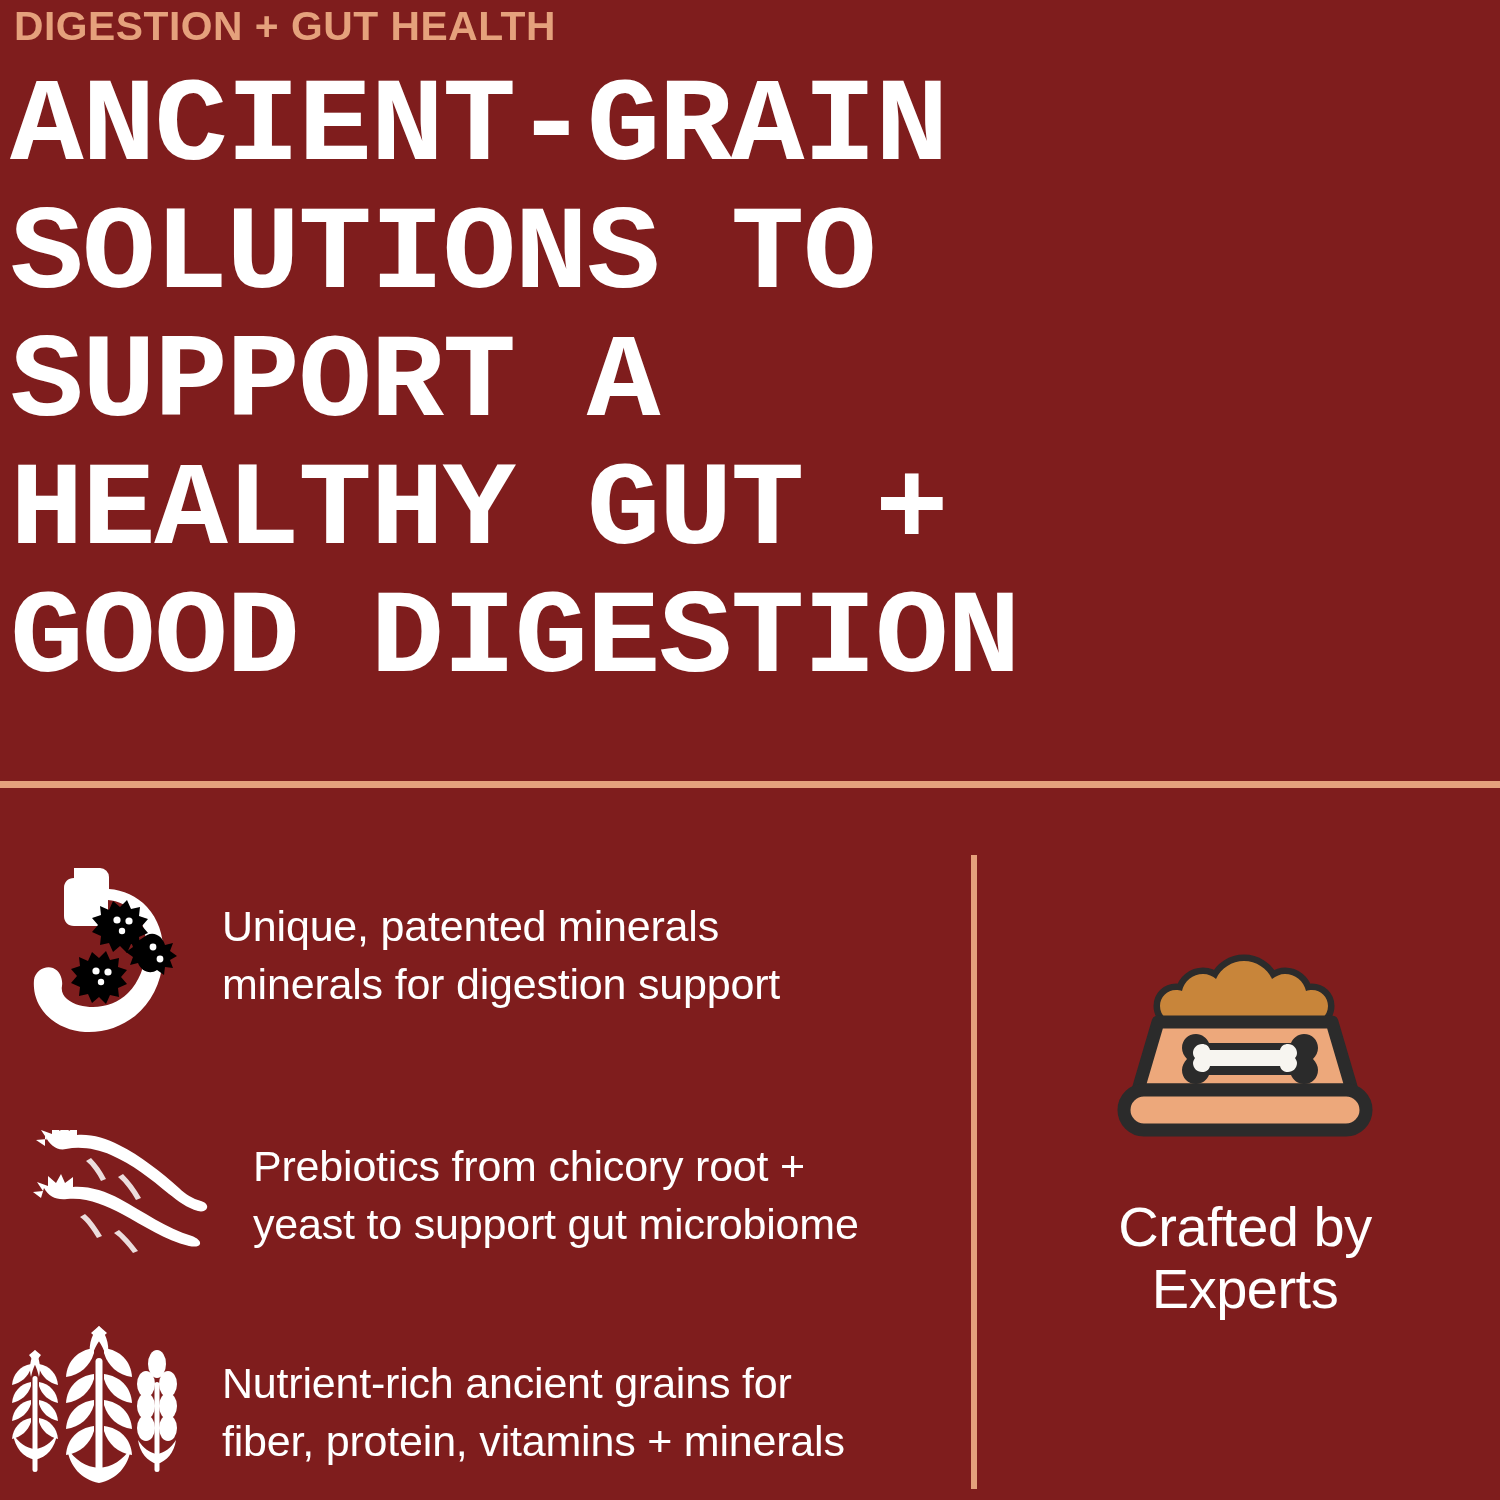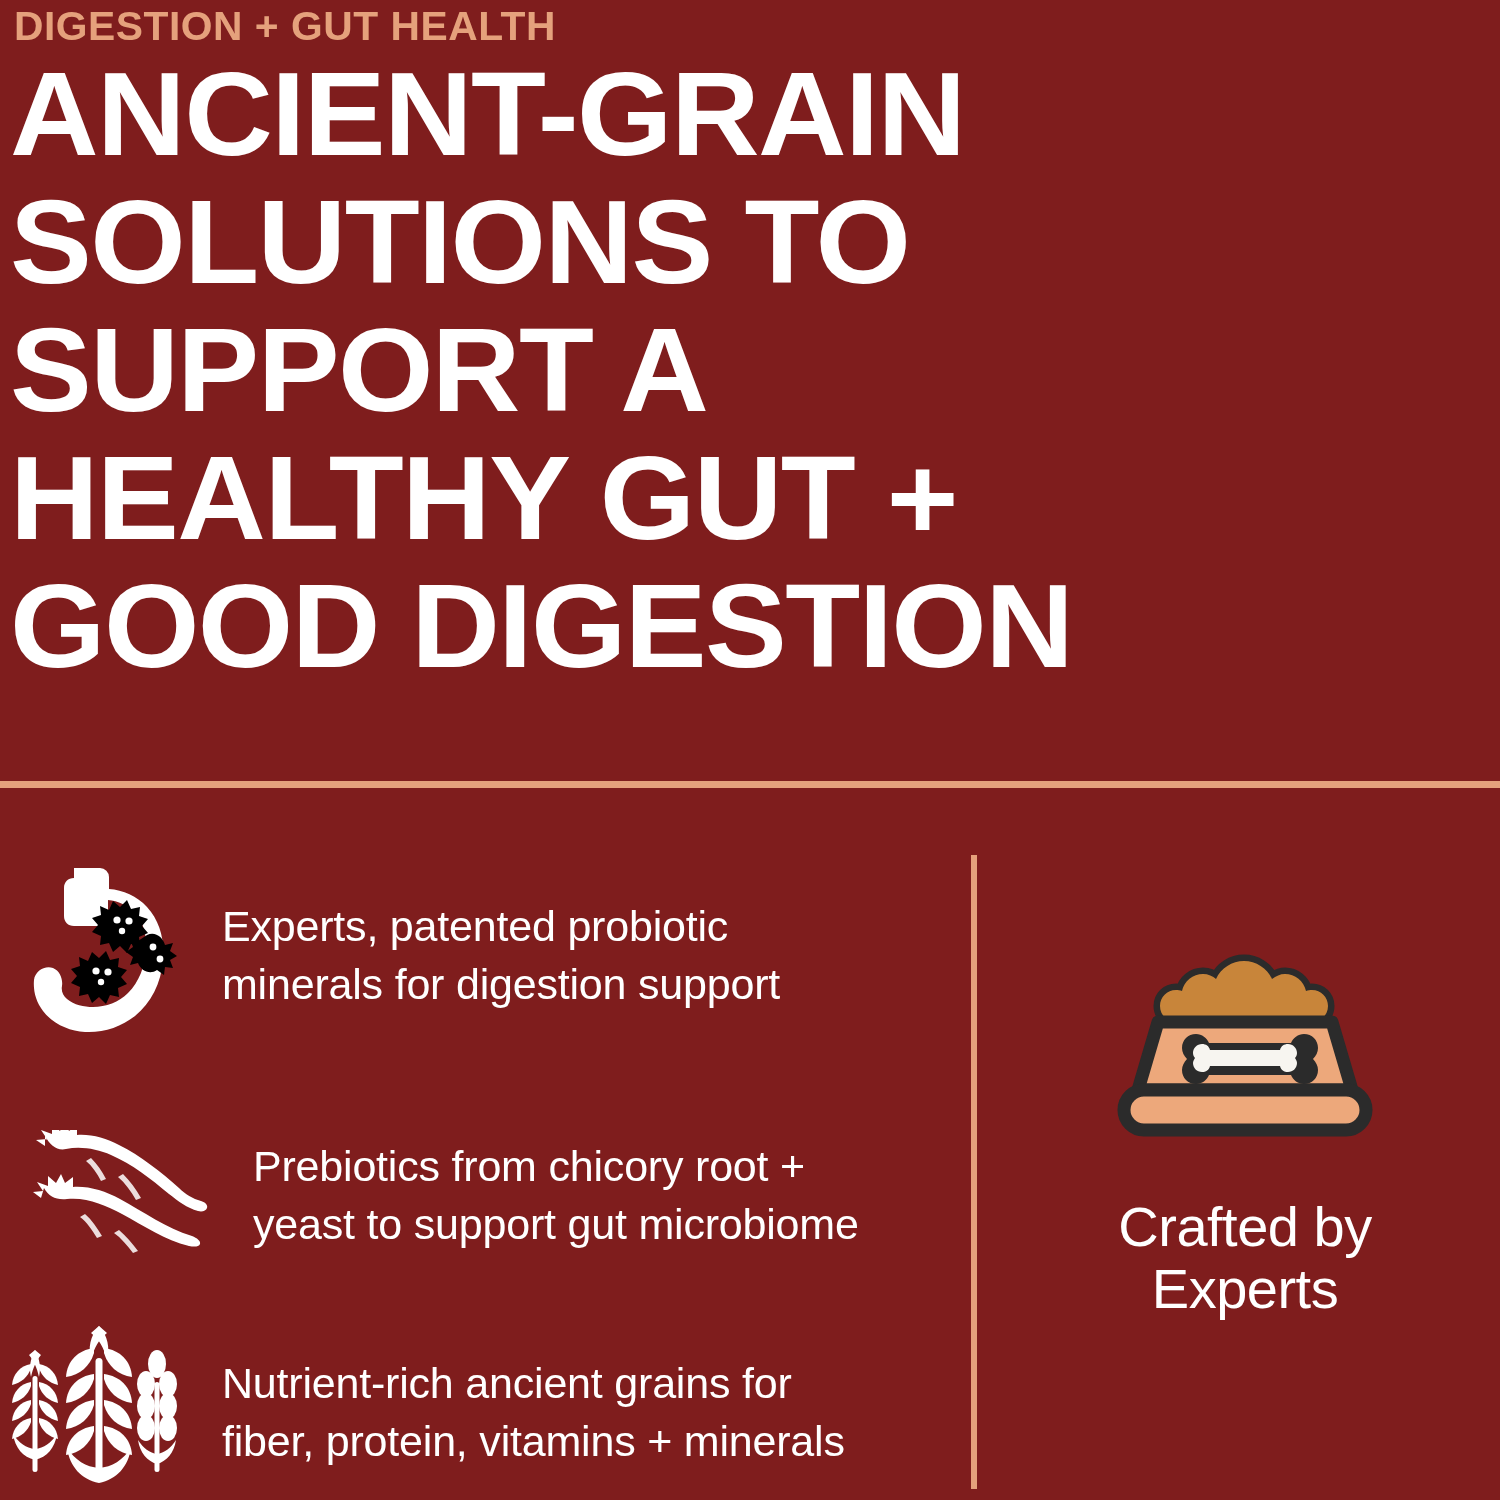--- a/index.html
+++ b/index.html
@@ -29,23 +29,23 @@
     color: #E5A17C;
     white-space: nowrap;
     transform: scaleX(1.02);
     transform-origin: left top;
   }
 
   
   #headline {
     position: absolute;
     left: 10px;
-    top: 50px;
+    top: 64px;
     width: 1300px;
-    font-family: Liberation Sans, sans-serif;
+    font-family: Liberation Mono, monospace;
     font-weight: 700;
     font-size: 118px;
     line-height: 128px;
     letter-spacing: -1.5px;
     color: #FFFFFF;
     text-transform: uppercase;
   }
   #headline .hl-line {
     display: block;
     white-space: nowrap;
@@ -189,21 +189,21 @@
             <circle cx="109" cy="68" r="3.2"></circle>
             <circle cx="83" cy="108" r="3.6"></circle>
             <circle cx="95" cy="109" r="3.6"></circle>
             <circle cx="88" cy="119" r="3.2"></circle>
             <circle cx="140" cy="84" r="3.4"></circle>
             <circle cx="147" cy="96" r="3.4"></circle>
           </g>
         </svg>
       </div>
       <div class="bullet-text">
-        <span>Experts, patented probiotic</span>
+        <span>Unique, patented minerals</span>
         <span>minerals for digestion support</span>
       </div>
     </div>
 
     <div class="bullet" id="bullet-1">
       <div class="bullet-icon">
         <svg width="200" height="130" viewBox="0 0 200 130" aria-hidden="true">
           <g fill="#FFFFFF">
 
             <path d="M14 16 l-9 -6 l11 -1 l-6 -9 l11 4 l0 -10 l8 7 l5 -9 l4 9 l8 -6 l0 10

